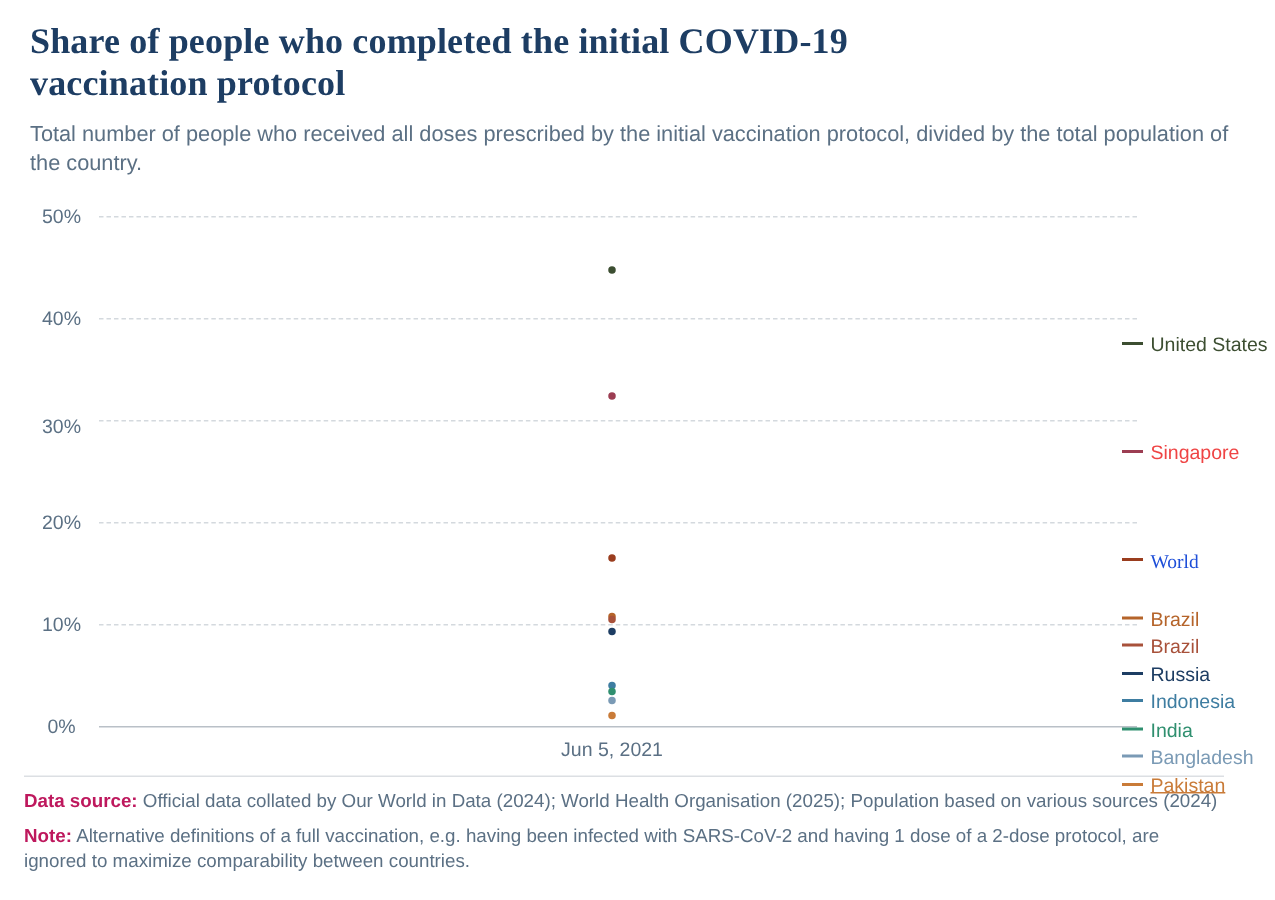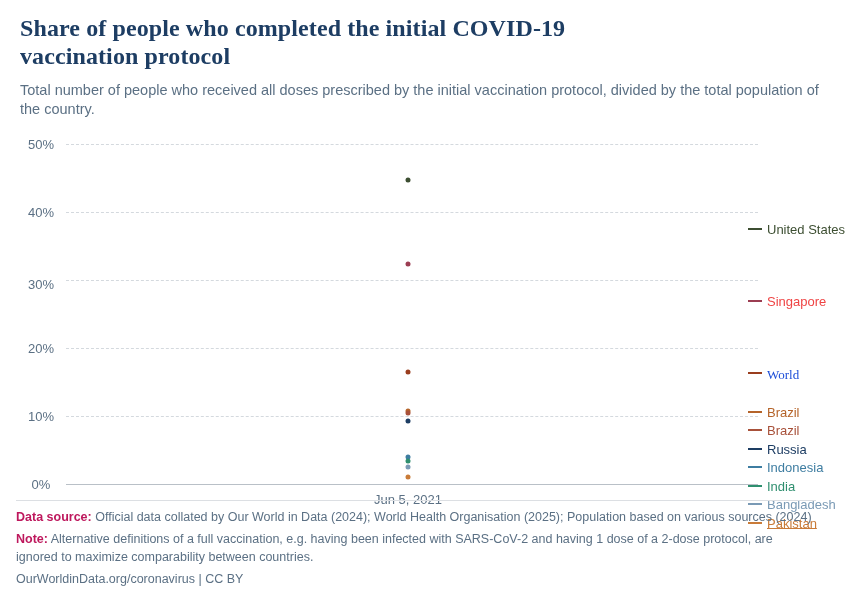--- a/index.html
+++ b/index.html
@@ -210,16 +210,15 @@
   <div class="footer">
     <div class="rule"></div>
     <div class="footer-line">
       <b>Data source:</b>
       <span>Official data collated by Our World in Data (2024); World Health Organisation (2025); Population based on various sources (2024)</span>
     </div>
     <div class="footer-line">
       <b>Note:</b>
       <span>Alternative definitions of a full vaccination, e.g. having been infected with SARS-CoV-2 and having 1 dose of a 2-dose protocol, are ignored to maximize comparability between countries.</span>
     </div>
-    <div class="footer-link">OurWorldinData.org/coronavirus | CC BY</div>
   </div>
 
 </div>
 
 </body></html>

